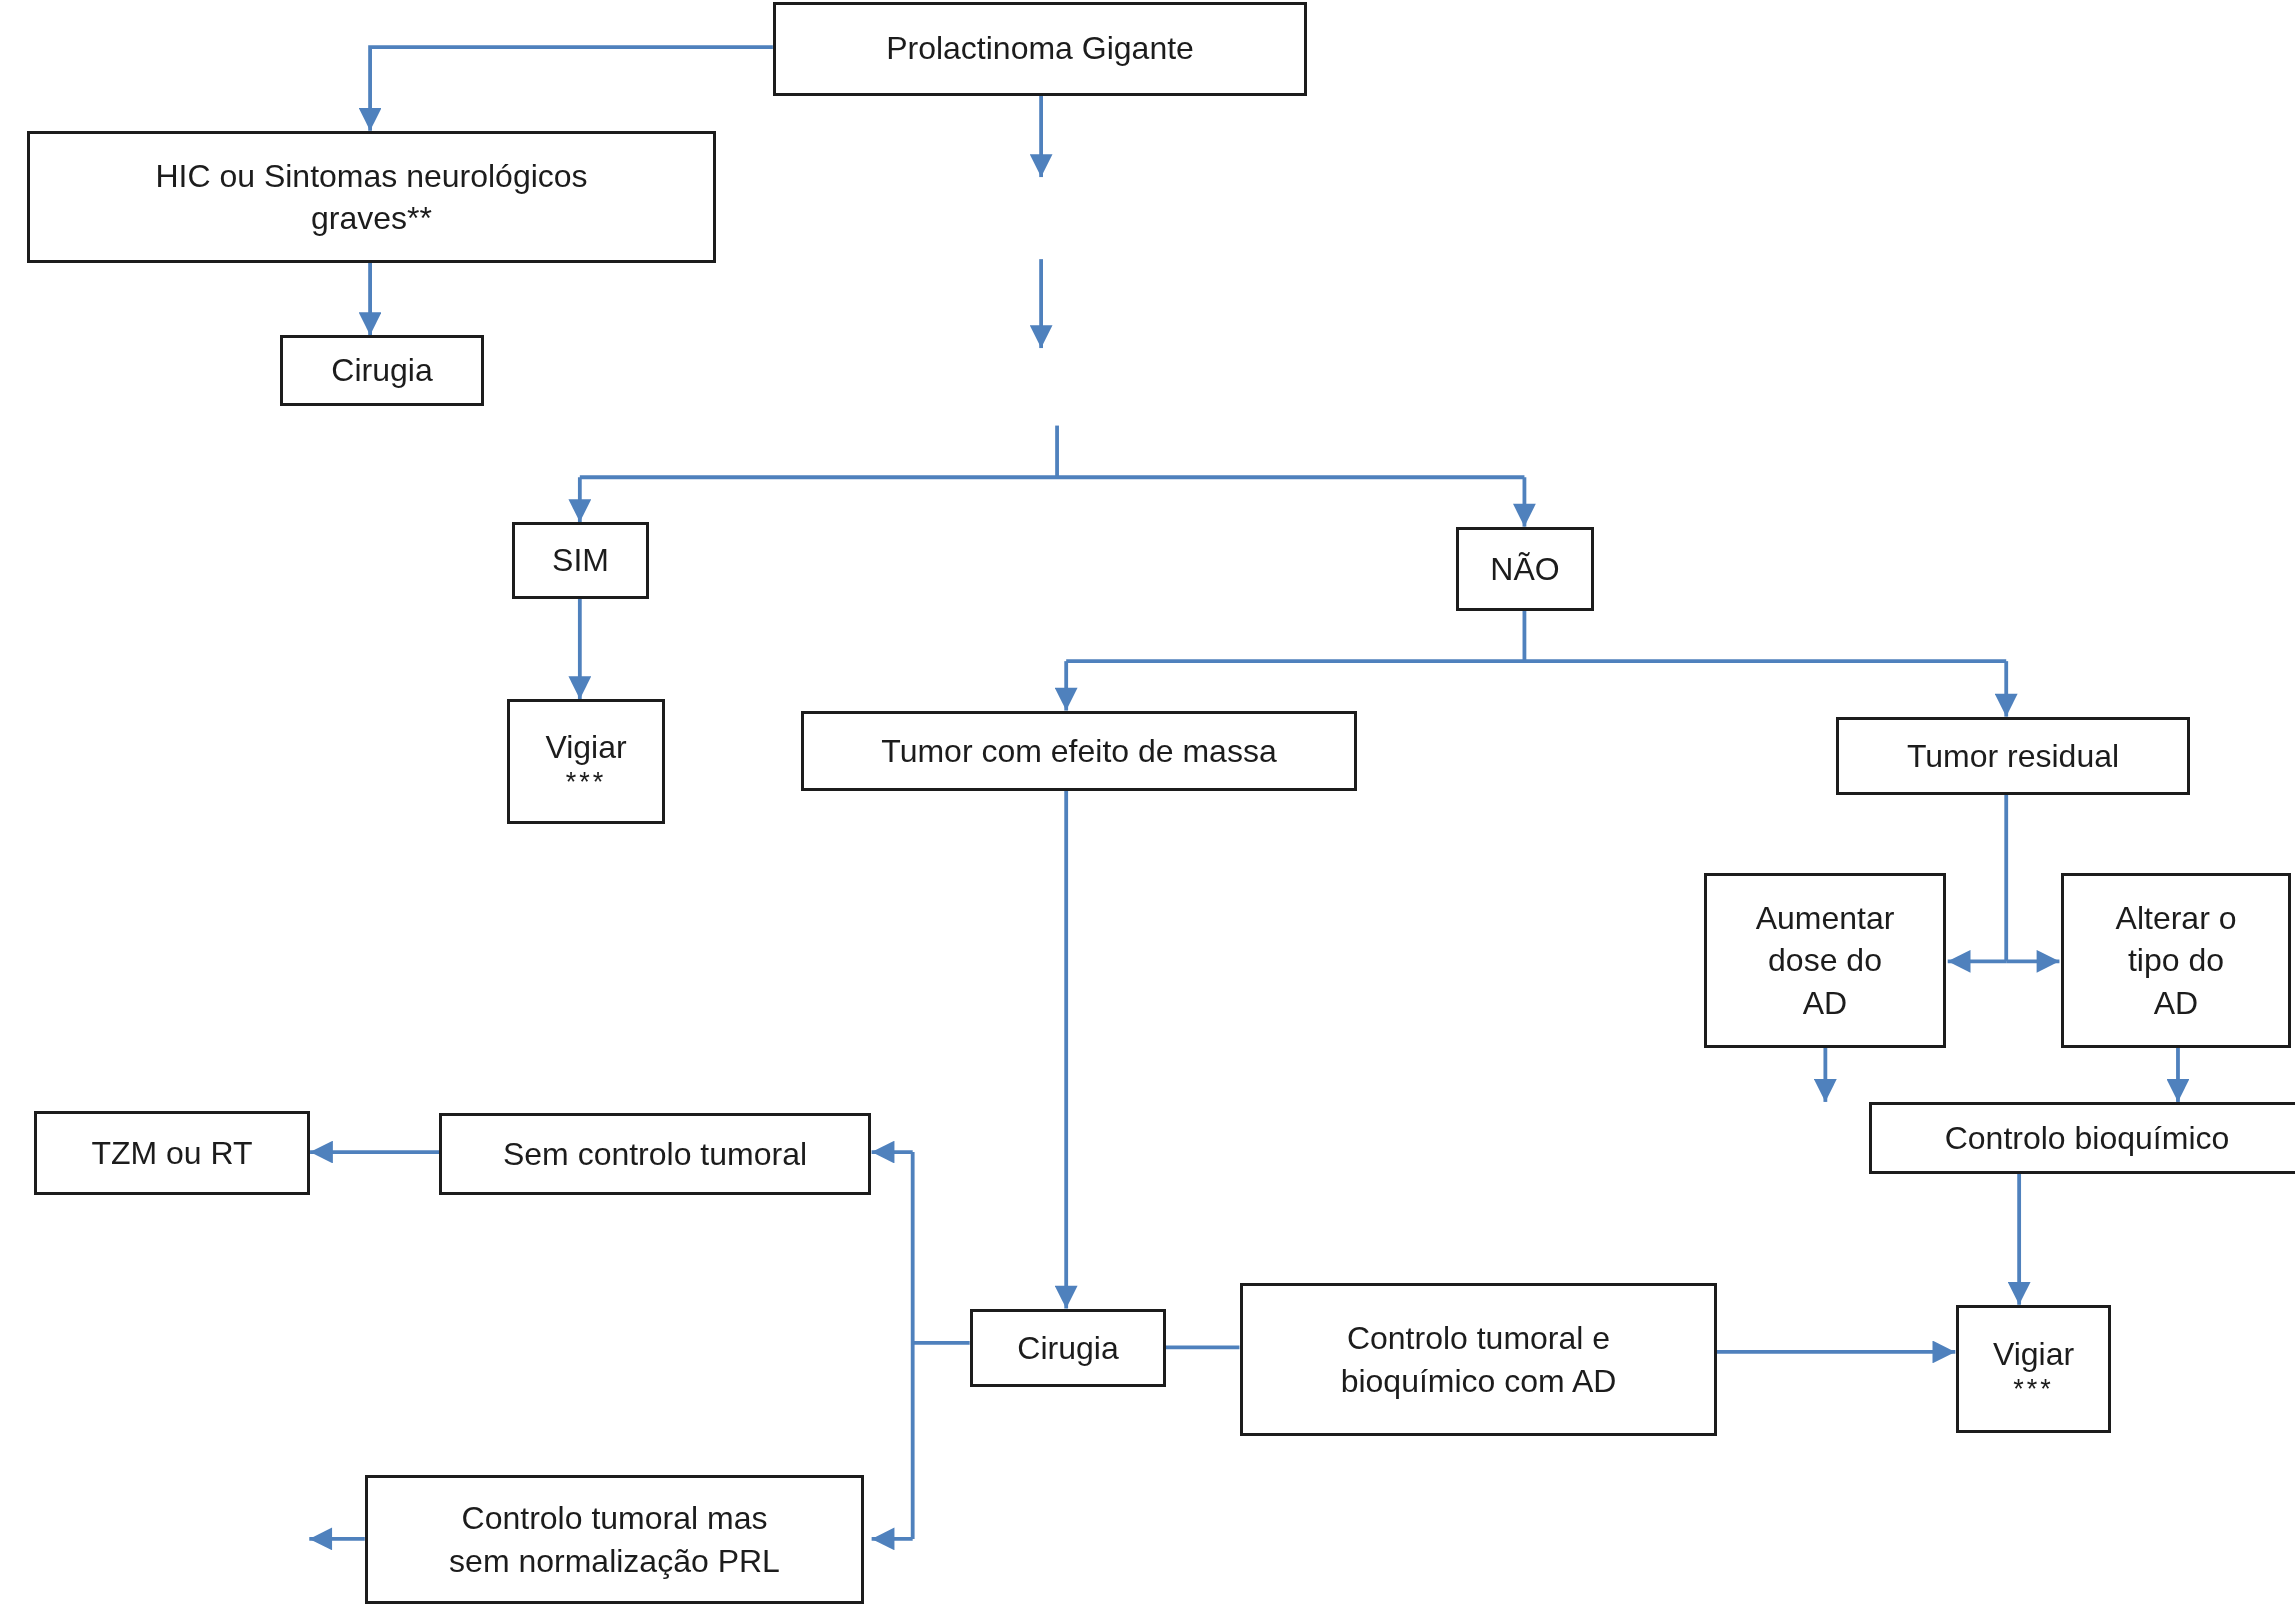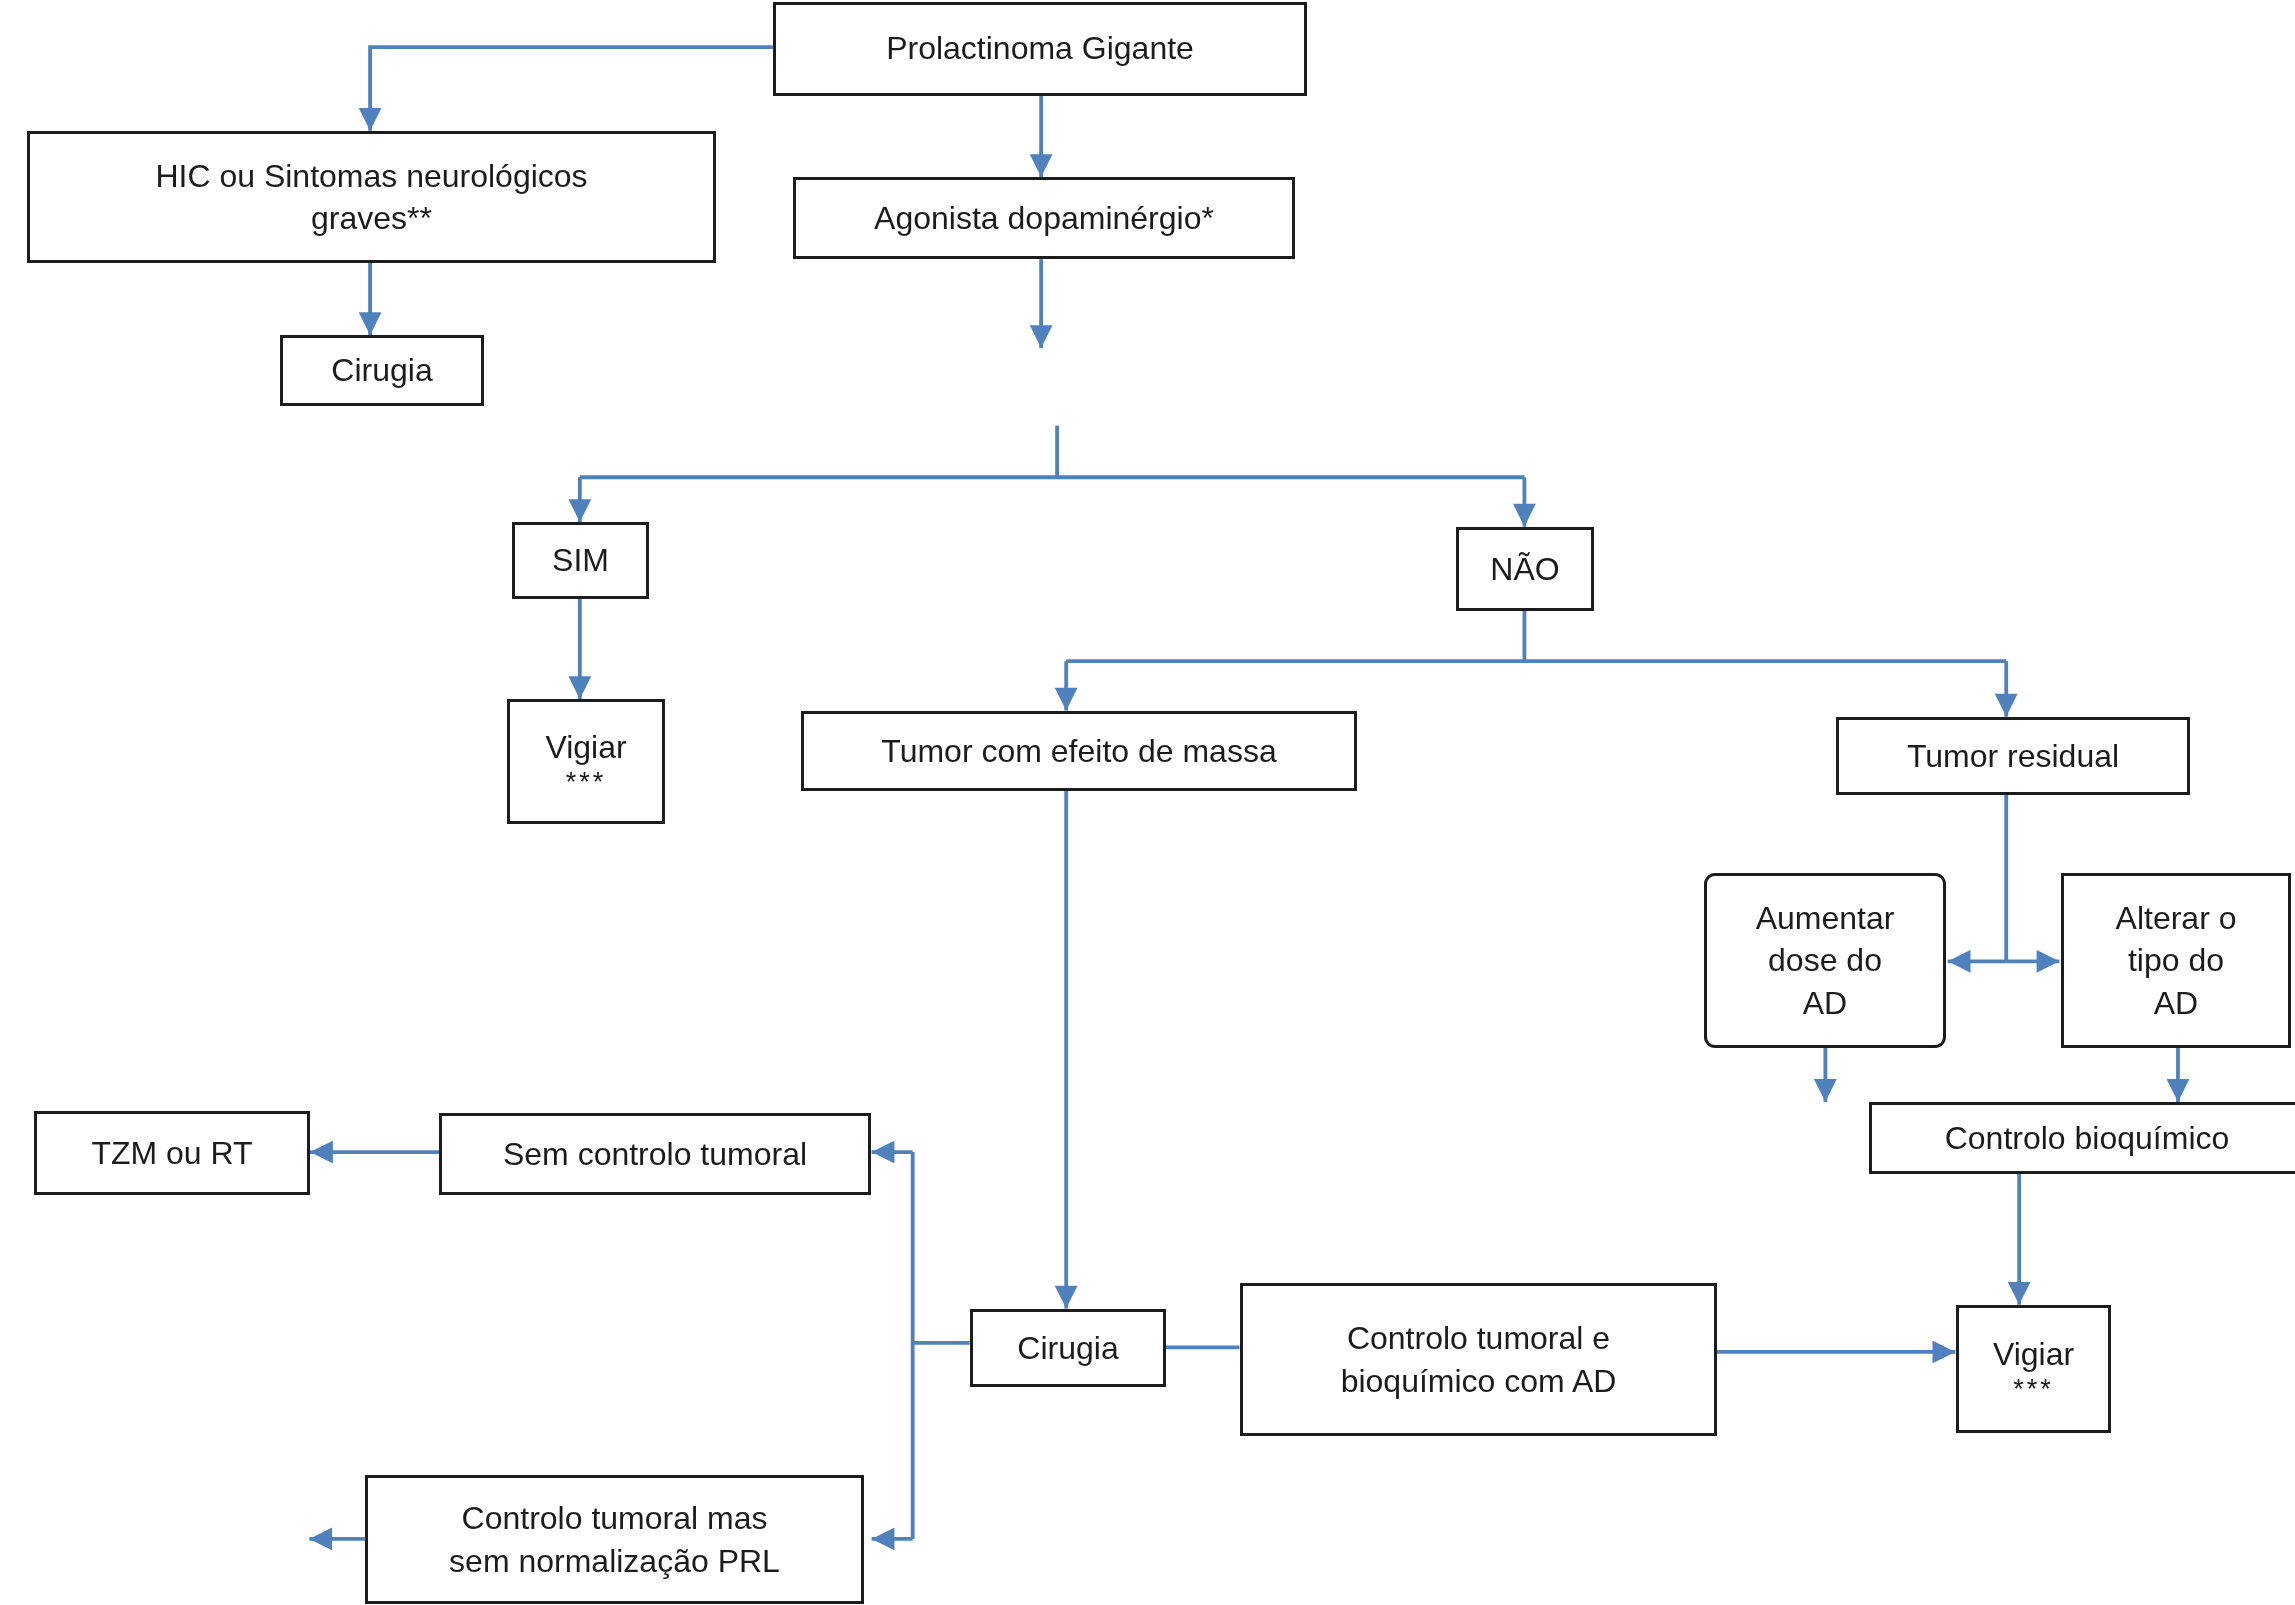--- a/index.html
+++ b/index.html
@@ -44,21 +44,21 @@
   #n-prolactinoma   {left:773px;top:1.5px;   width:534px;height:94px;}
   #n-hic            {left:27px;  top:131px; width:689px;height:132px;}
   #n-cirugia-esq    {left:280px; top:335px; width:204px;height:71px;}
   #n-agonista       {left:793px;top:177px; width:502px;height:82px;}
   #n-controlo-tb    {left:752px; top:348px; width:606px;height:78px;}
   #n-sim            {left:512px; top:522px; width:137px;height:77px;}
   #n-nao            {left:1456px;top:527px; width:138px;height:84px;}
   #n-vigiar-sim     {left:507px; top:699px; width:158px;height:125px;}
   #n-tumor-massa    {left:801px;top:711px; width:556px;height:80px;}
   #n-tumor-residual {left:1836px;top:717px; width:354px;height:78px;}
-  #n-aumentar       {left:1704px;top:873px;width:242px;height:175px;border-radius:11px;}
+  #n-aumentar       {left:1704px;top:873px;width:242px;height:175px;}
   #n-alterar        {left:2061px;top:873px;width:230px;height:175px;}
   #n-controlo-bio   {left:1869px;top:1102px;width:436px;height:72px;}
   #n-tzm            {left:34px;  top:1111px;width:276px;height:84px;}
   #n-sem-controlo   {left:439px; top:1113px;width:432px;height:82px;}
   #n-cirugia-centro {left:970px;top:1309px;width:196px;height:78px;}
   #n-controlo-ad    {left:1240px;top:1283px;width:477px;height:153px;}
   #n-vigiar-ad      {left:1956px;top:1305px;width:155px;height:128px;}
   #n-testosterona   {left:1.5px;   top:1509px;width:308px;height:76px;}
   #n-controlo-prl   {left:365px; top:1475px;width:499px;height:129px;}
 </style>
@@ -125,23 +125,20 @@
 
   <div class="node" id="n-hic">
     <span>HIC ou Sintomas neurológicos
 graves**</span>
   </div>
 
   <div class="node" id="n-cirugia-esq">
     <span>Cirugia</span>
   </div>
 
-  <div class="node" id="n-agonista">
-    <span>Agonista dopaminérgio*</span>
-  </div>
 
 
   <div class="node" id="n-sim">
     <span>SIM</span>
   </div>
 
   <div class="node" id="n-nao">
     <span>NÃO</span>
   </div>
 

